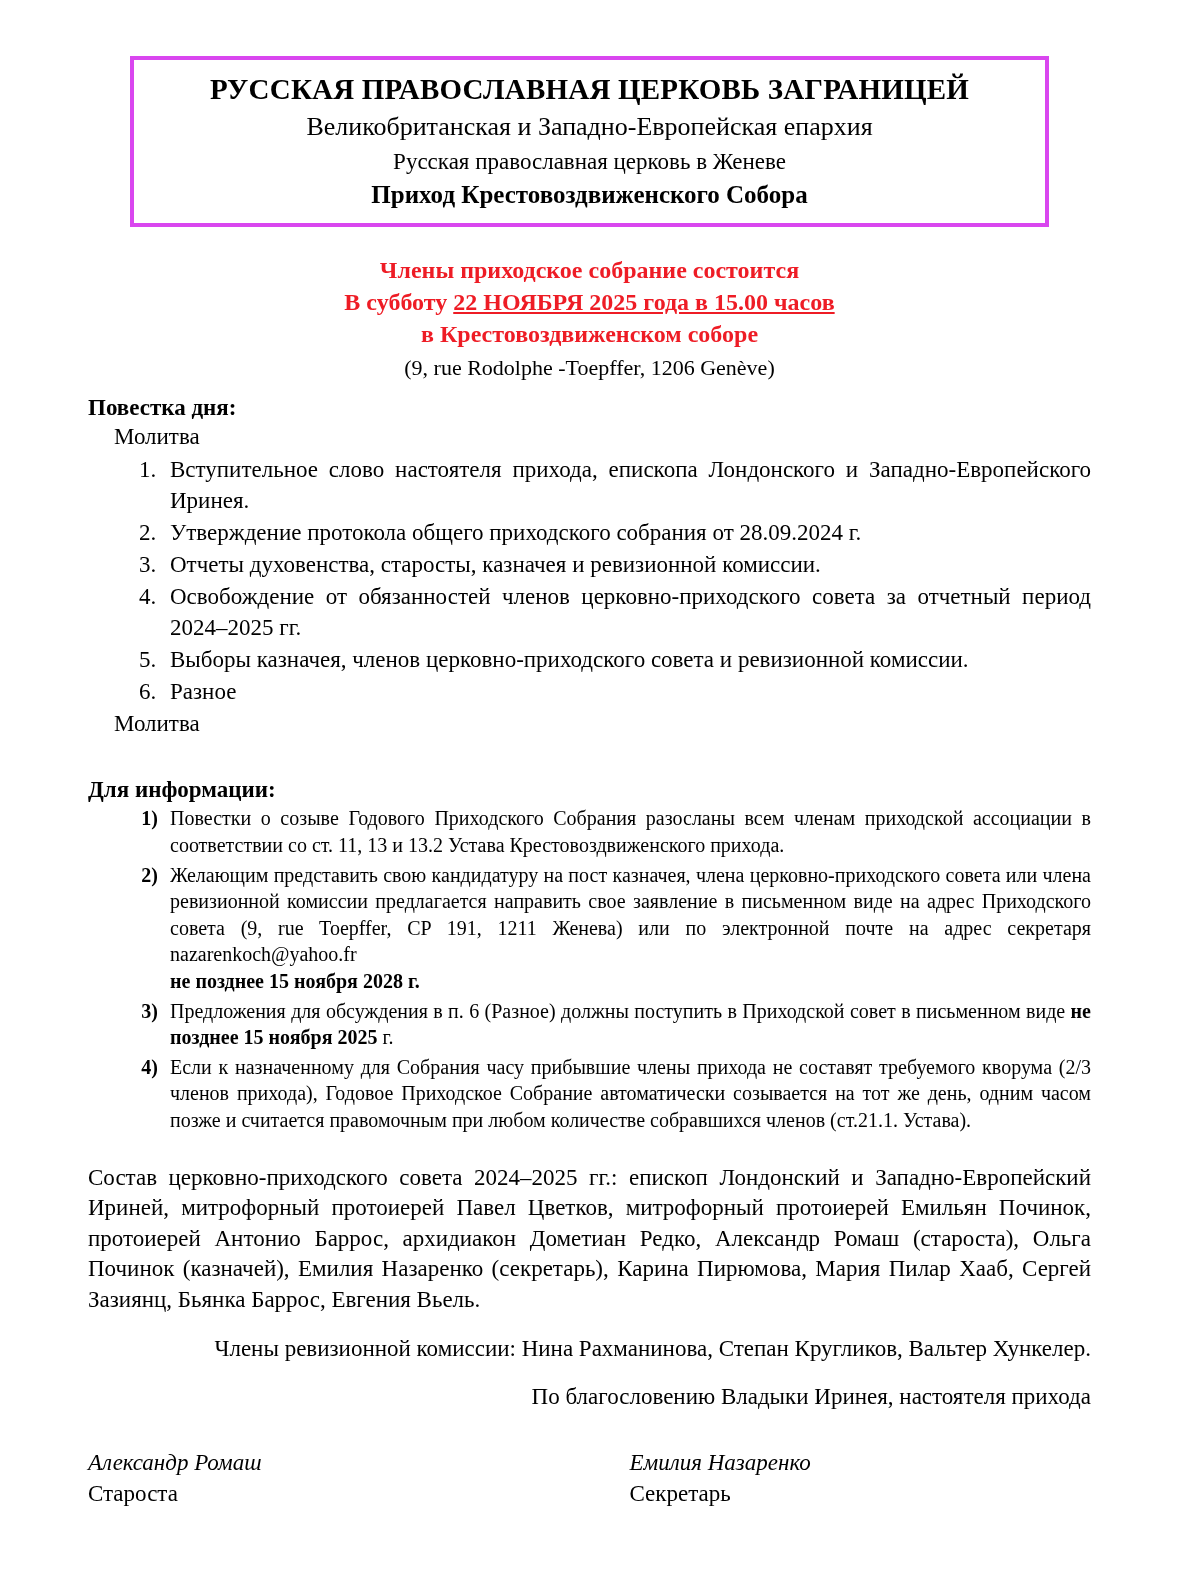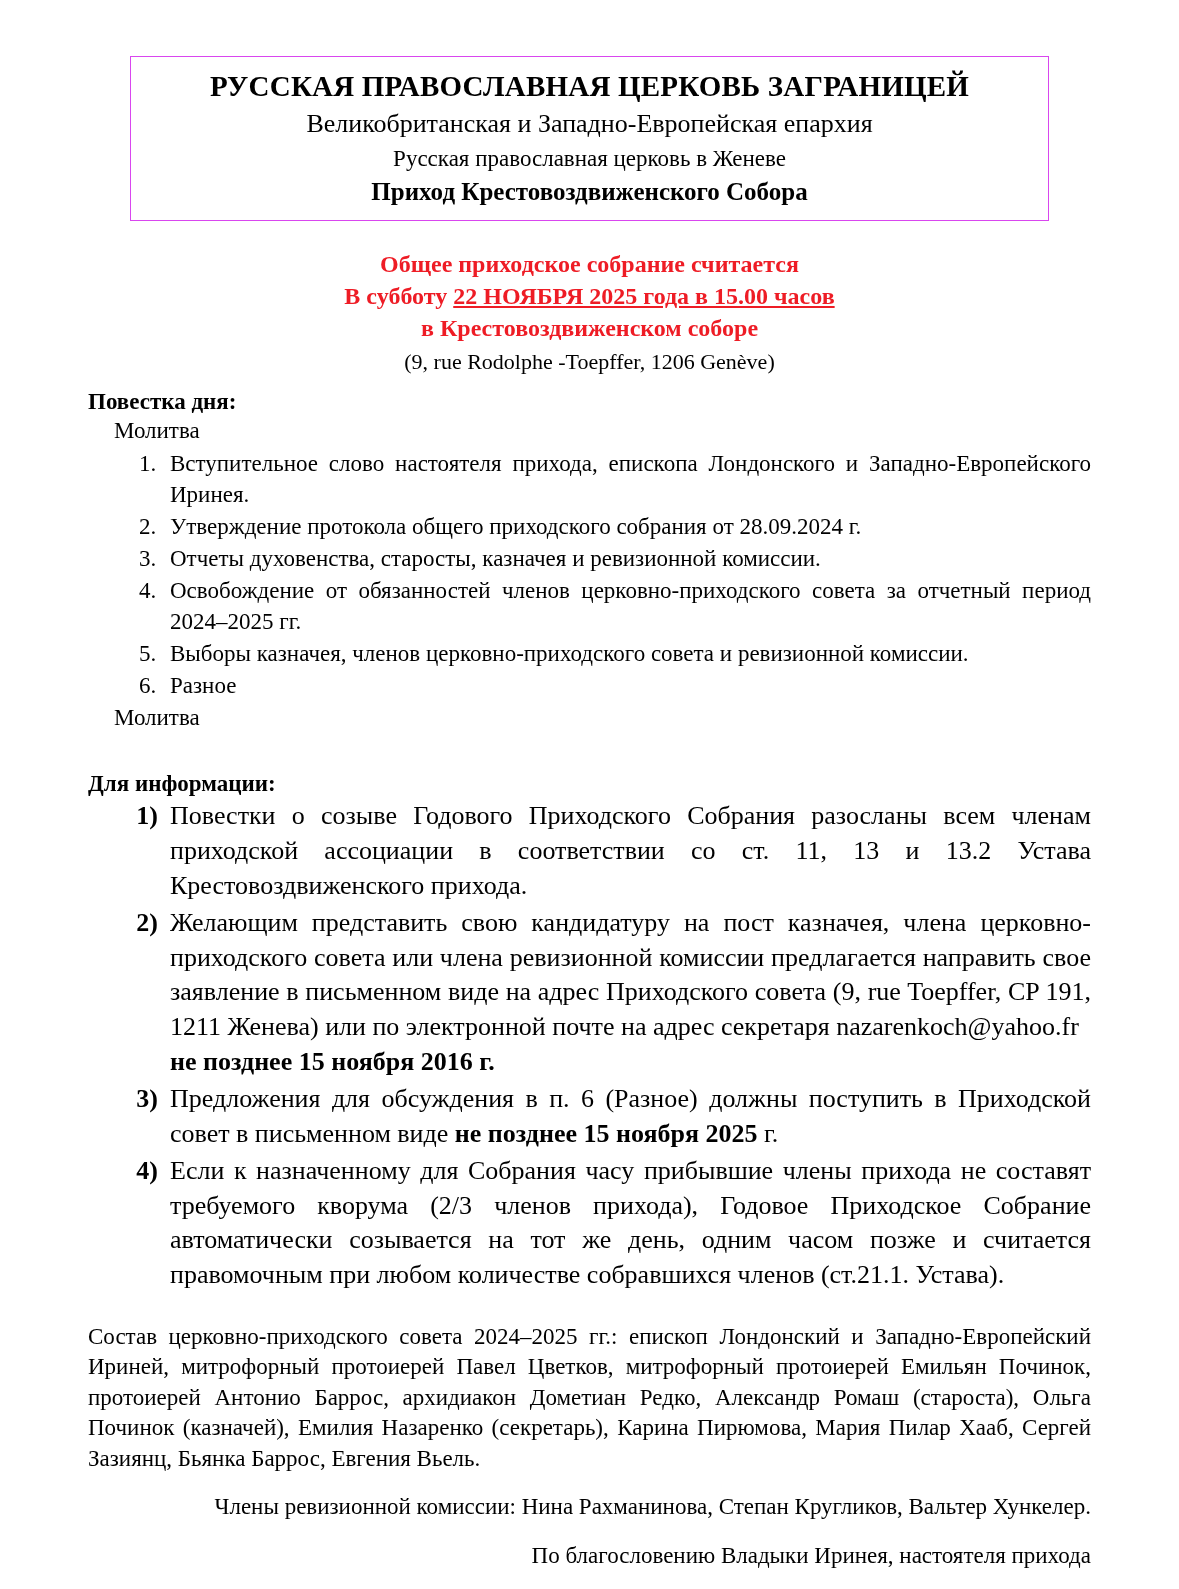--- a/index.html
+++ b/index.html
@@ -16,21 +16,21 @@
   }
   .page {
     position: relative;
     width: 1179px;
     min-height: 1589px;
     box-sizing: border-box;
     padding: 56px 88px 40px 88px;
   }
   
   .header-box {
-    border: 1px solid #d946ef;
+    border: 4px solid #d946ef;
     margin: 0 42px 0 42px;
     padding: 12px 10px 12px 10px;
     text-align: center;
   }
   .header-line1 {
     font-weight: bold;
     font-size: 29px;
     letter-spacing: 0.2px;
     line-height: 1.18;
   }
@@ -92,21 +92,21 @@
     margin-bottom: 1px;
     padding-left: 8px;
     text-align: justify;
   }
   .spacer-lg { height: 26px; }
   .spacer-md { height: 18px; }
 
   ol.info {
     margin: 2px 0 0 0;
     padding-left: 74px;
-    font-size: 26px;
+    font-size: 20px;
     line-height: 1.33;
     list-style: none;
     counter-reset: infoc;
   }
   ol.info > li {
     counter-increment: infoc;
     position: relative;
     padding-left: 8px;
     margin-bottom: 3px;
     text-align: justify;
@@ -155,21 +155,21 @@
 <div class="page">
 
   <div class="header-box">
     <div class="header-line1">РУССКАЯ ПРАВОСЛАВНАЯ ЦЕРКОВЬ ЗАГРАНИЦЕЙ</div>
     <div class="header-line2">Великобританская и Западно-Европейская епархия</div>
     <div class="header-line3">Русская православная церковь в Женеве</div>
     <div class="header-line4">Приход Крестовоздвиженского Собора</div>
   </div>
 
   <div class="announce">
-    <div>Общее приходское собрание считается</div>
+    <div>Члены приходское собрание состоится</div>
     <div>
       <span>В субботу </span><span class="u">22 НОЯБРЯ 2025 года в 15.00 часов</span>
     </div>
     <div>в Крестовоздвиженском соборе</div>
     <div class="address">(9, rue Rodolphe -Toepffer, 1206 Genève)</div>
   </div>
 
   <div class="section-title">Повестка дня:</div>
   <div class="plain-line">Молитва</div>
 
@@ -185,21 +185,21 @@
   <div class="plain-line">Молитва</div>
 
   <div class="spacer-lg"></div>
 
   <div class="section-title">Для информации:</div>
 
   <ol class="info">
     <li>Повестки о созыве Годового Приходского Собрания разосланы всем членам приходской ассоциации в соответствии со ст. 11, 13 и 13.2 Устава Крестовоздвиженского прихода.</li>
     <li>
       <span>Желающим представить свою кандидатуру на пост казначея, члена церковно-приходского совета или члена ревизионной комиссии предлагается направить свое заявление в письменном виде на адрес Приходского совета (9, rue Toepffer, CP 191, 1211 Женева) или по электронной почте на адрес секретаря  nazarenkoch@yahoo.fr</span>
-      <div class="b">не позднее 15 ноября 2016 г.</div>
+      <div class="b">не позднее 15 ноября 2028 г.</div>
     </li>
     <li>
       <span>Предложения для обсуждения в п. 6 (Разное) должны поступить в Приходской совет в письменном виде </span><span class="b">не позднее 15 ноября 2025</span><span> г.</span>
     </li>
     <li>Если к назначенному для Собрания часу прибывшие члены прихода не составят требуемого кворума (2/3 членов прихода), Годовое Приходское Собрание автоматически созывается на тот же день, одним часом позже и считается правомочным при любом количестве собравшихся членов (ст.21.1. Устава).</li>
   </ol>
 
   <div class="spacer-lg"></div>
 
   <div class="para">Состав церковно-приходского совета 2024–2025 гг.: епископ Лондонский и Западно-Европейский Ириней, митрофорный протоиерей Павел Цветков, митрофорный протоиерей Емильян Починок, протоиерей Антонио Баррос, архидиакон Дометиан Редко, Александр Ромаш (староста), Ольга Починок (казначей), Емилия Назаренко (секретарь), Карина Пирюмова, Мария Пилар Хааб, Сергей Зазиянц, Бьянка Баррос, Евгения Вьель.</div>

